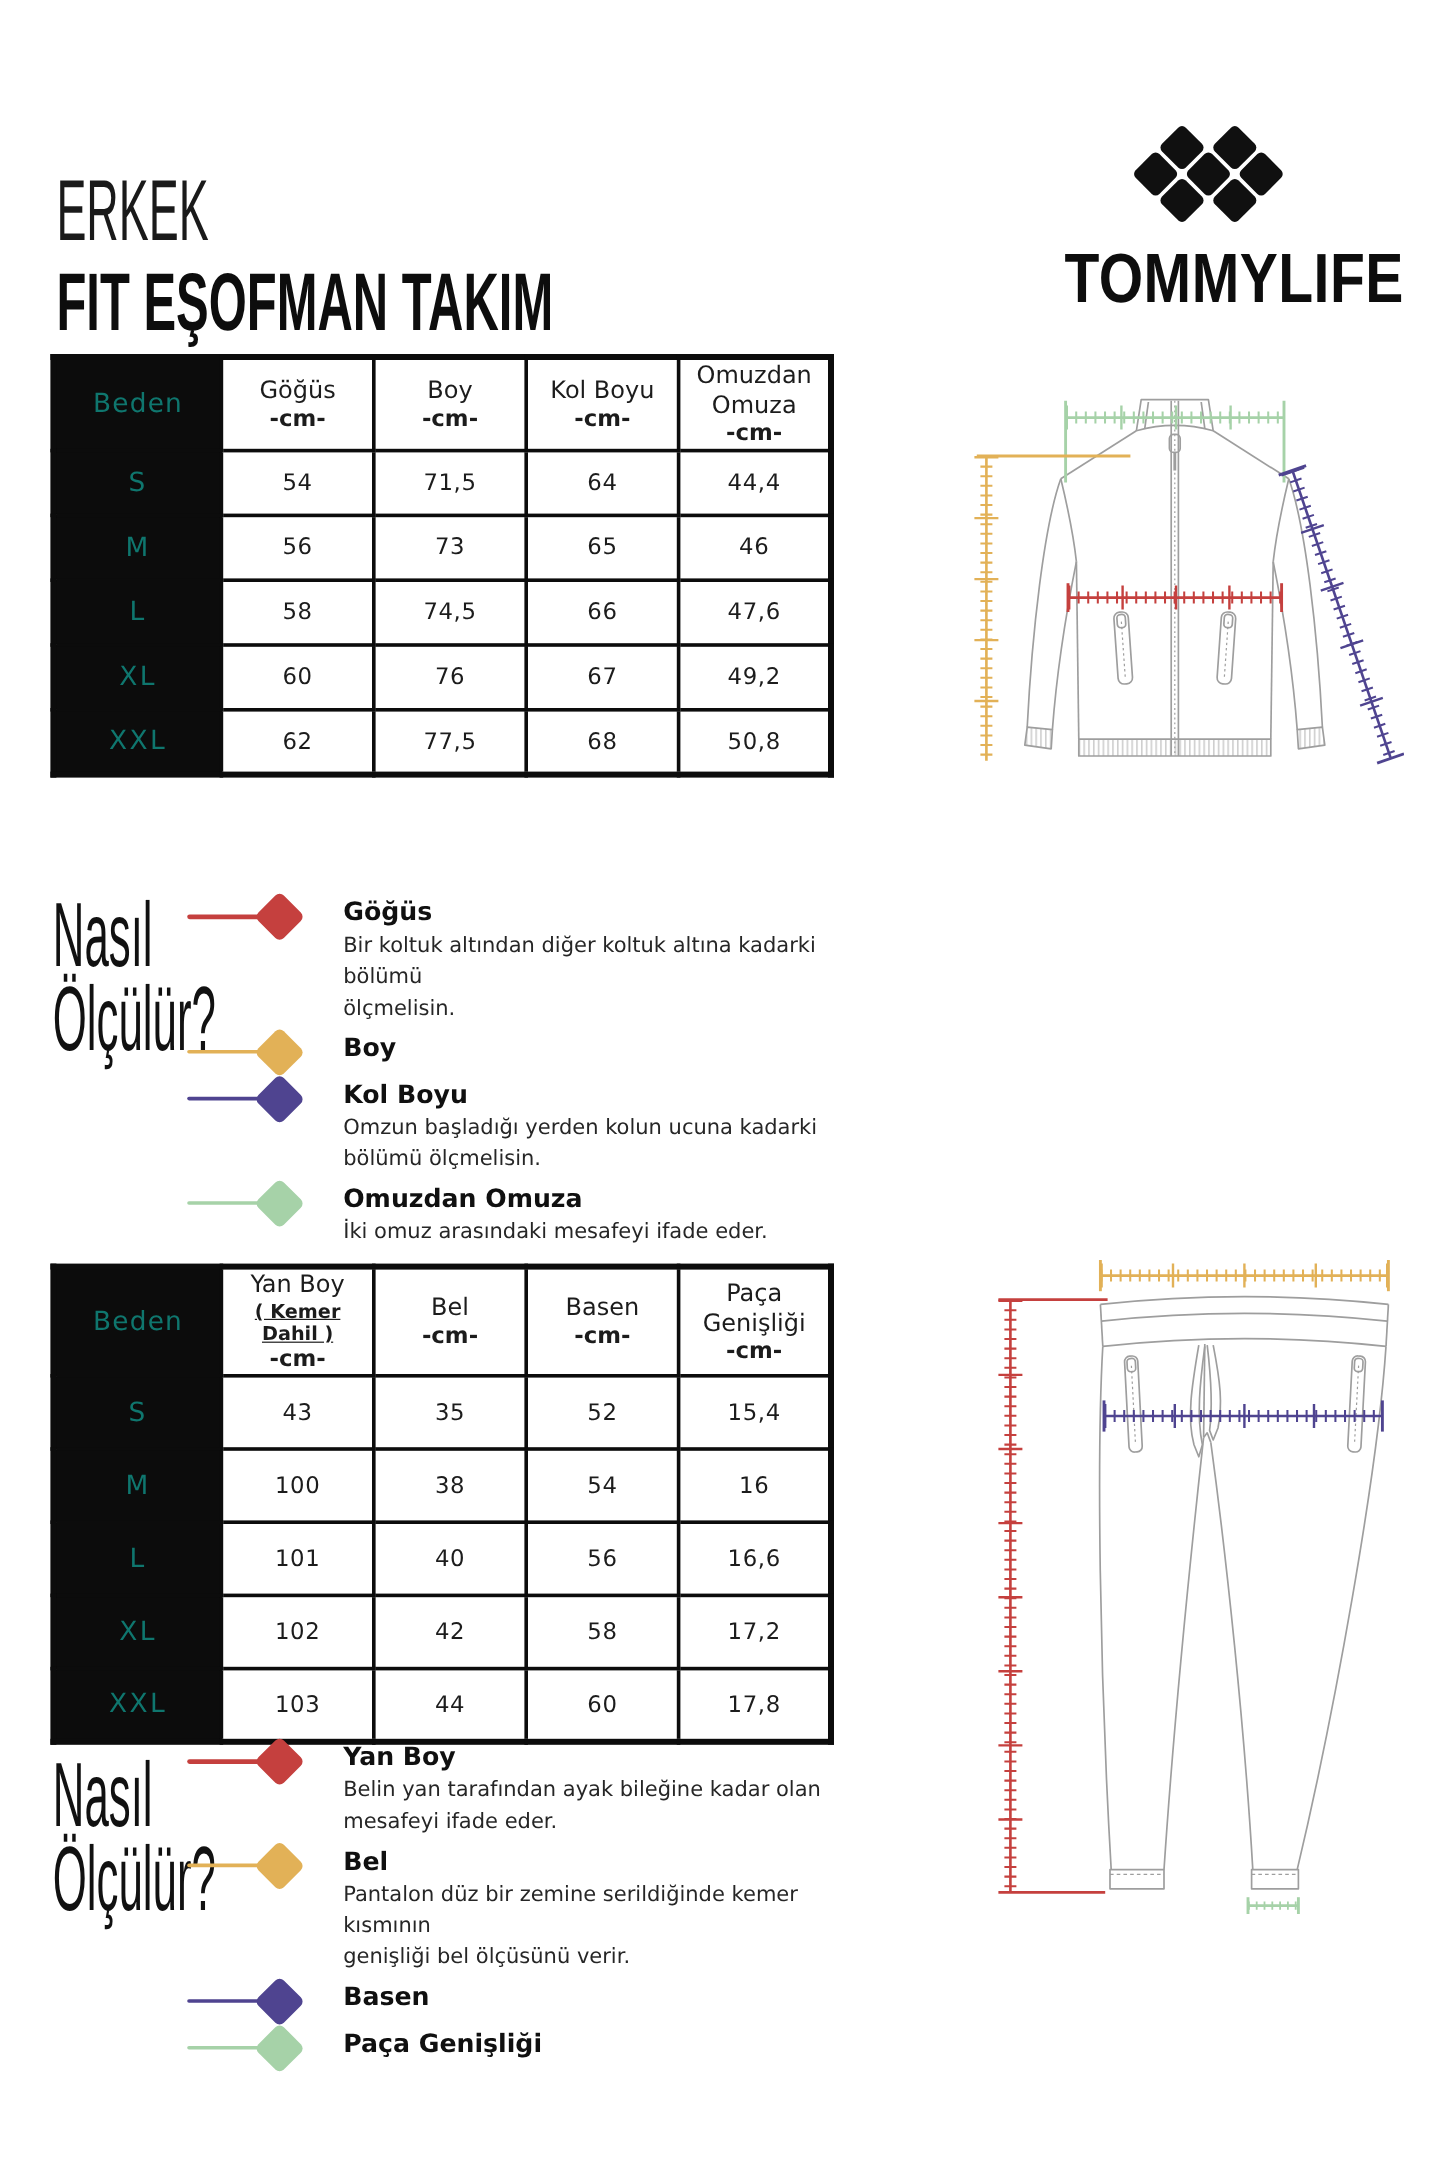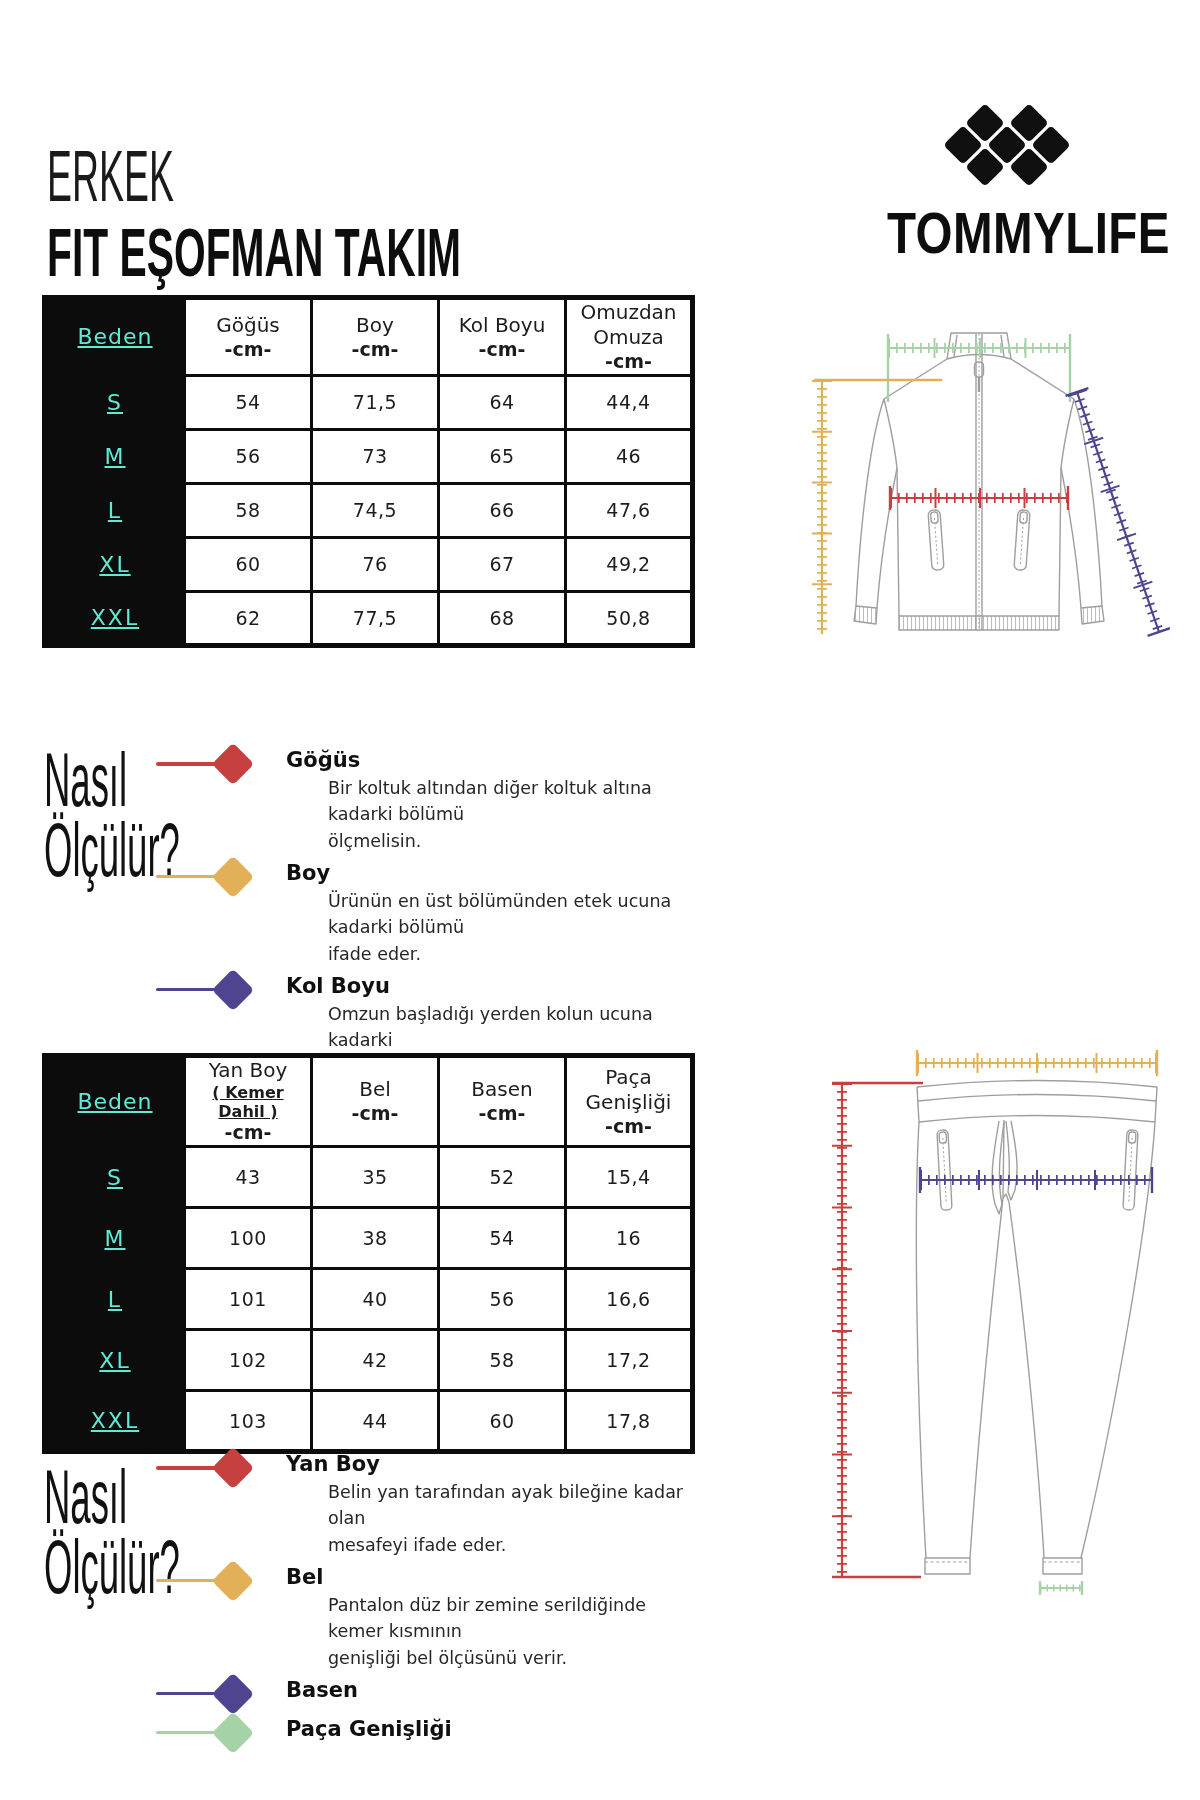--- a/index.html
+++ b/index.html
@@ -32,21 +32,21 @@
     table-layout:fixed; background:#fff; border:5px solid #0c0c0c;
   }
   #jacket-table { top:295px; }
   #pants-table  { top:1053px; }
   .size-table th, .size-table td {
     border:3px solid #0c0c0c; text-align:center; vertical-align:middle;
     padding:0 2px; color:#1c1c1c;
   }
   .size-table col.c-size { width:140px; }
   th.size-col, td.size-col {
-    background:#0c0c0c; color:#5eead4; border-color:#0c0c0c;text-decoration:underline;
+    background:#0c0c0c; color:#0f766e; border-color:#0c0c0c;
   }
   th.size-col { font-size:22px; font-weight:400; letter-spacing:1px; }
   td.size-col { font-size:22px; font-weight:400; letter-spacing:2px; }
   #jacket-table tr.hdr { height:72px; }
   #jacket-table tr.row { height:54px; }
   #pants-table tr.hdr { height:84px; }
   #pants-table tr.row { height:61px; }
   .col-title { font-size:20px; line-height:1.25; font-weight:400; }
   .col-note  { font-size:16px; line-height:1.2;text-decoration:underline; }
   .col-unit  { font-size:19px; line-height:1.25; }
@@ -74,21 +74,20 @@
     background:currentColor; border-radius:5px; transform:rotate(45deg); display:block;
   }
   .c-red    { color:#c5403e; }
   .c-yellow { color:#e2b157; }
   .c-purple { color:#4f4490; }
   .c-green  { color:#a6d2a8; }
   .li-title { font-size:21px; font-weight:700; color:#101010; line-height:1.15; }
   .li-desc  {
     font-size:17.5px; line-height:1.5; color:#262626; margin-top:3px;
     white-space:pre-line;
-    margin-left:42px;
   }
   
   #jacket-svg { position:absolute; left:770px; top:298px; width:400px; height:352px; }
   #pants-svg  { position:absolute; left:790px; top:908px; width:400px; height:692px; }
   .garment { stroke:#9e9e9e; stroke-width:1.4; fill:none; stroke-linejoin:round; }
   .ruler-base { stroke:currentColor; stroke-width:2.2; fill:none; }
   .cap { stroke:currentColor; stroke-width:2.4; fill:none; }
   .tick-sm { stroke:currentColor; stroke-width:10; fill:none; stroke-dasharray:1.7 6.3; }
   .tick-sm2 { stroke:currentColor; stroke-width:7; fill:none; stroke-dasharray:1.5 5; }
   .tick-lg { stroke:currentColor; stroke-width:20; fill:none; }
@@ -268,22 +267,20 @@
 ölçmelisin.</div>
       </div>
     </div>
     <div class="li">
       <div class="li-icon c-yellow">
           <span class="li-line"></span>
           <span class="li-diamond"></span>
         </div>
       <div class="li-text">
         <div class="li-title">Boy</div>
-        <div class="li-desc">Ürünün en üst bölümünden etek ucuna kadarki bölümü
-ifade eder.</div>
       </div>
     </div>
     <div class="li">
       <div class="li-icon c-purple">
           <span class="li-line"></span>
           <span class="li-diamond"></span>
         </div>
       <div class="li-text">
         <div class="li-title">Kol Boyu</div>
         <div class="li-desc">Omzun başladığı yerden kolun ucuna kadarki

